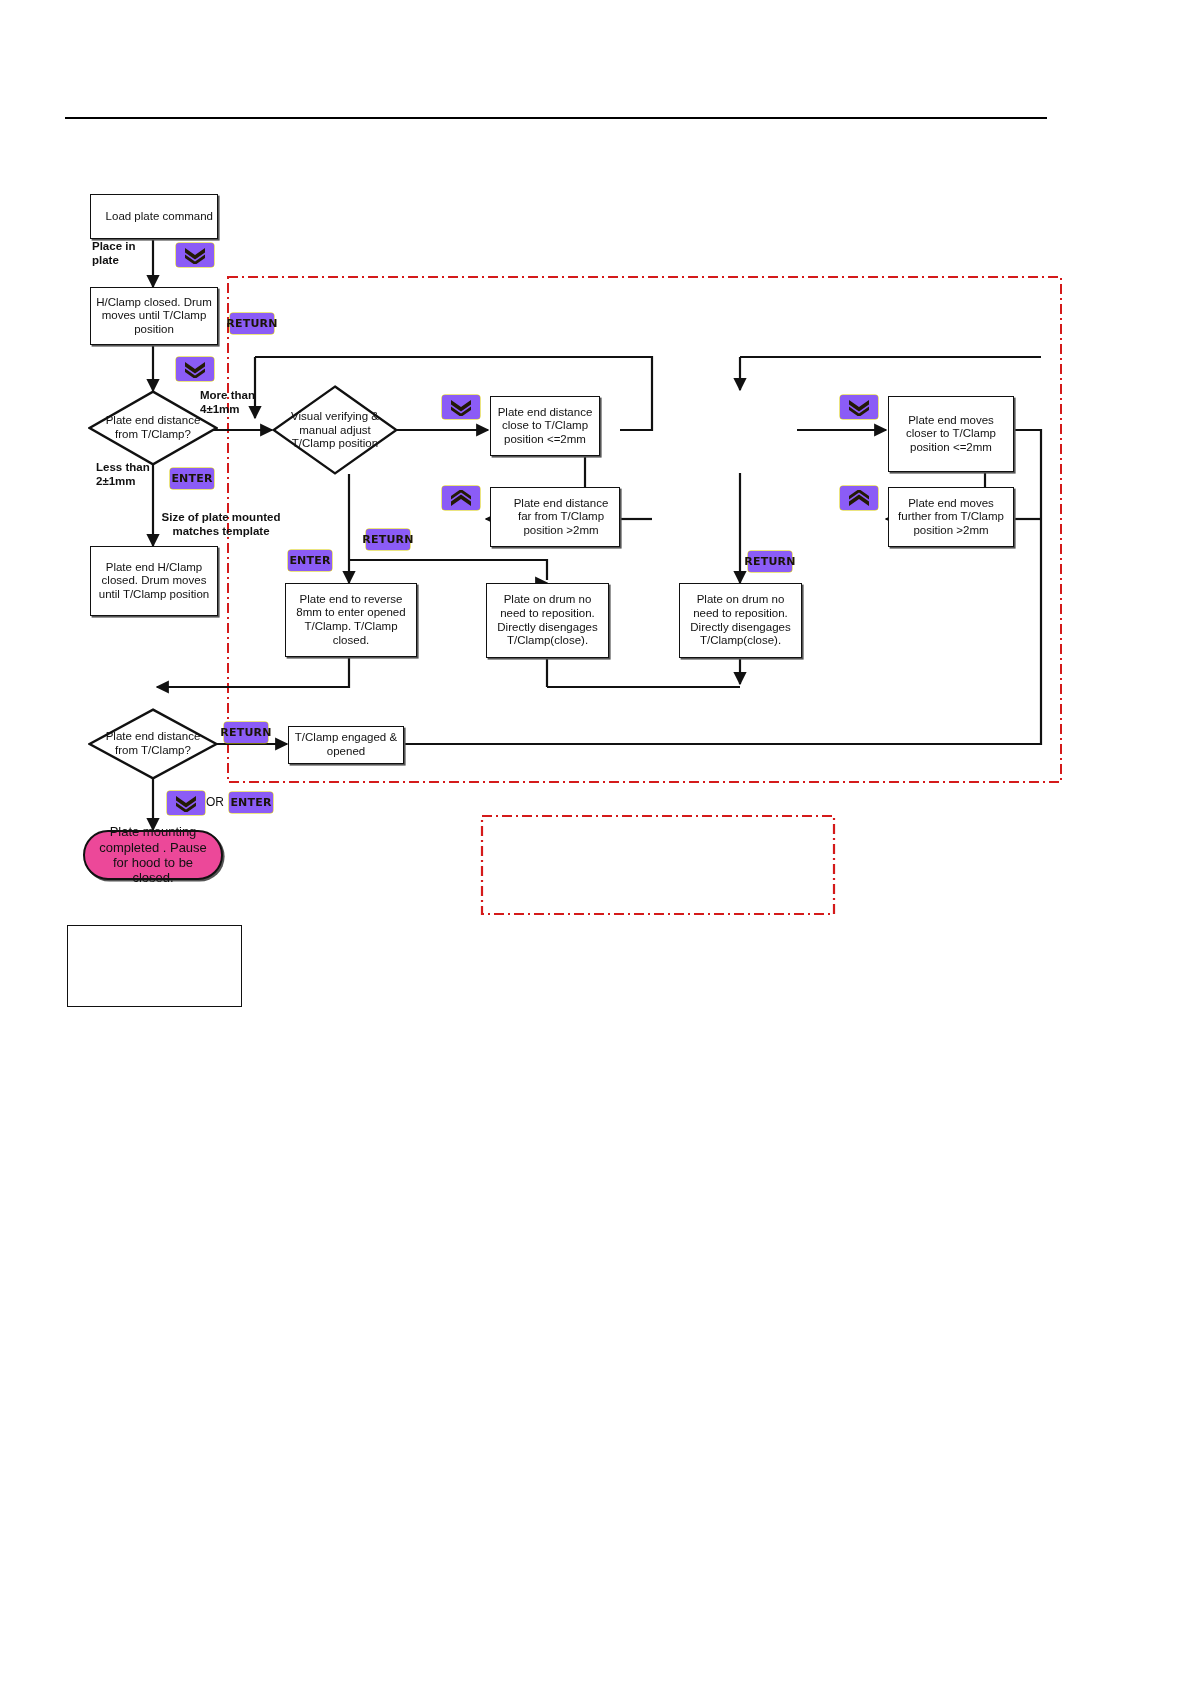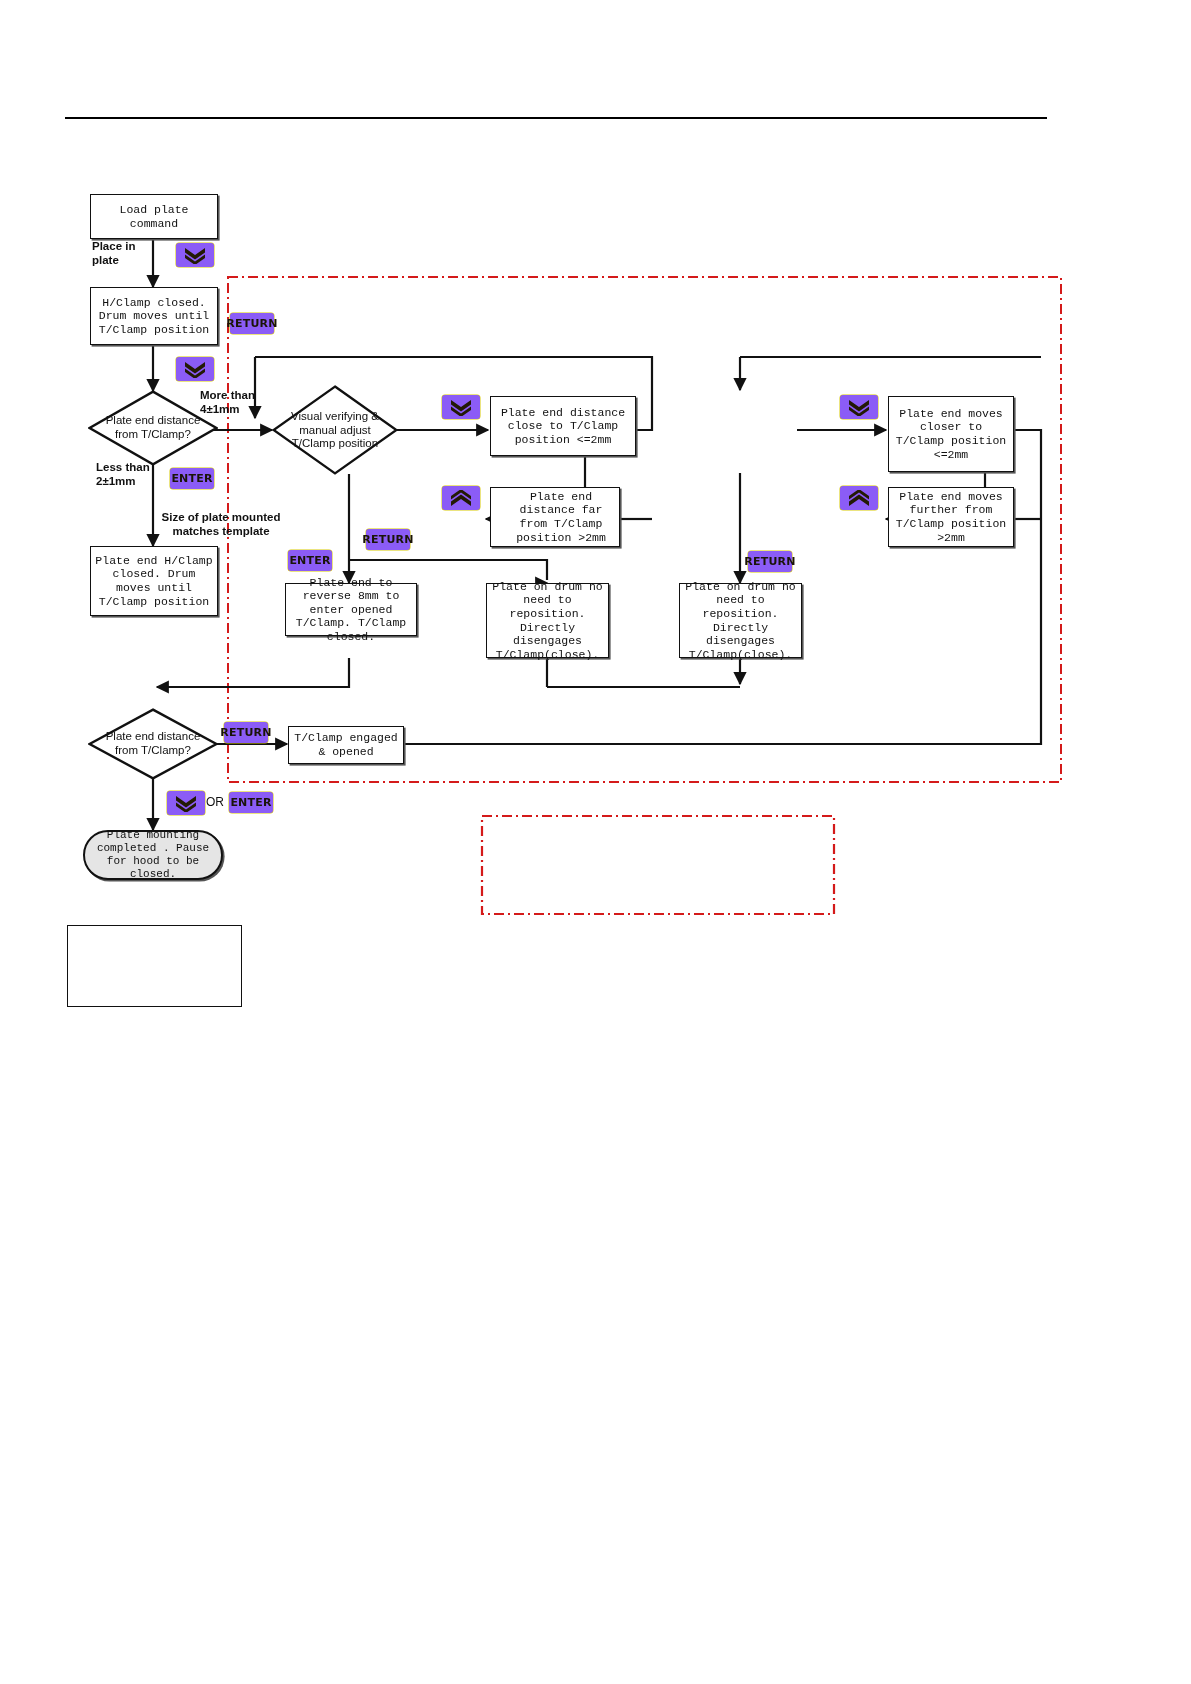--- a/index.html
+++ b/index.html
@@ -14,39 +14,38 @@
   
   .header-rule{
     position:absolute;left:65px;top:117px;width:982px;height:0;
     border-top:2px solid #000;
   }
 
   
   .node{
     position:absolute;
     box-sizing:border-box;
-    display:flex;align-items:center;justify-content:center;
+    display:flex;align-items:center;justify-content:flex-end;
     text-align:center;
     line-height:1.18;
     color:#111;
     z-index:4;
-    font-family:Liberation Mono, monospace;
   }
   .pbox{
     border:1.6px solid #111;
     background:#fff;
     box-shadow:1.6px 1.6px 0 #555;
     font-size:11.5px;
     padding:2px 4px;
   }
   .terminator{
     border:2.2px solid #111;
-    background:#e5e5e5;
+    background:#ec4899;
     border-radius:34px;
-    font-size:11px;
+    font-size:13px;
     box-shadow:1.6px 1.6px 0 #555;
     padding:2px 6px;
   }
   .emptybox{
     border:1.8px solid #111;
     background:#fff;
   }
 
   
   .diamond{
@@ -210,29 +209,29 @@
     <span>Plate end H/Clamp closed. Drum moves until T/Clamp position</span>
   </div>
 
   <div class="diamond" style="left:272px;top:385px;width:126px;height:90px;">
     <svg class="shape" viewBox="0 0 126 90" preserveAspectRatio="none">
       <polygon points="63,1.6 124.4,45 63,88.4 1.6,45" fill="#fff" stroke="#111" stroke-width="2.4"></polygon>
     </svg>
     <div class="dlabel">Visual  verifying  &amp;  manual adjust T/Clamp position</div>
   </div>
 
-  <div class="node pbox" style="left:490px;top:396px;width:146px;height:60px;">
+  <div class="node pbox" style="left:490px;top:396px;width:110px;height:60px;">
     <span>Plate end distance close to T/Clamp position &lt;=2mm</span>
   </div>
 
   <div class="node pbox" style="left:490px;top:487px;width:130px;height:60px;padding-left:16px;">
     <span>Plate end distance far from T/Clamp position &gt;2mm</span>
   </div>
 
-  <div class="node pbox" style="left:285px;top:583px;width:132px;height:53px;">
+  <div class="node pbox" style="left:285px;top:583px;width:132px;height:74px;">
     <span>Plate end to  reverse 8mm to enter opened T/Clamp. T/Clamp closed.</span>
   </div>
 
   <div class="node pbox" style="left:486px;top:583px;width:123px;height:75px;">
     <span>Plate on drum  no need to reposition. Directly disengages T/Clamp(close).</span>
   </div>
 
 
   <div class="node pbox" style="left:888px;top:396px;width:126px;height:76px;">
     <span>Plate end moves closer to T/Clamp position &lt;=2mm</span>

